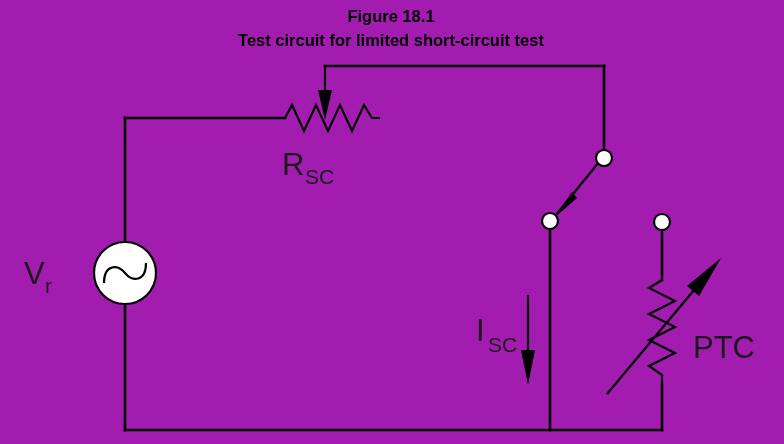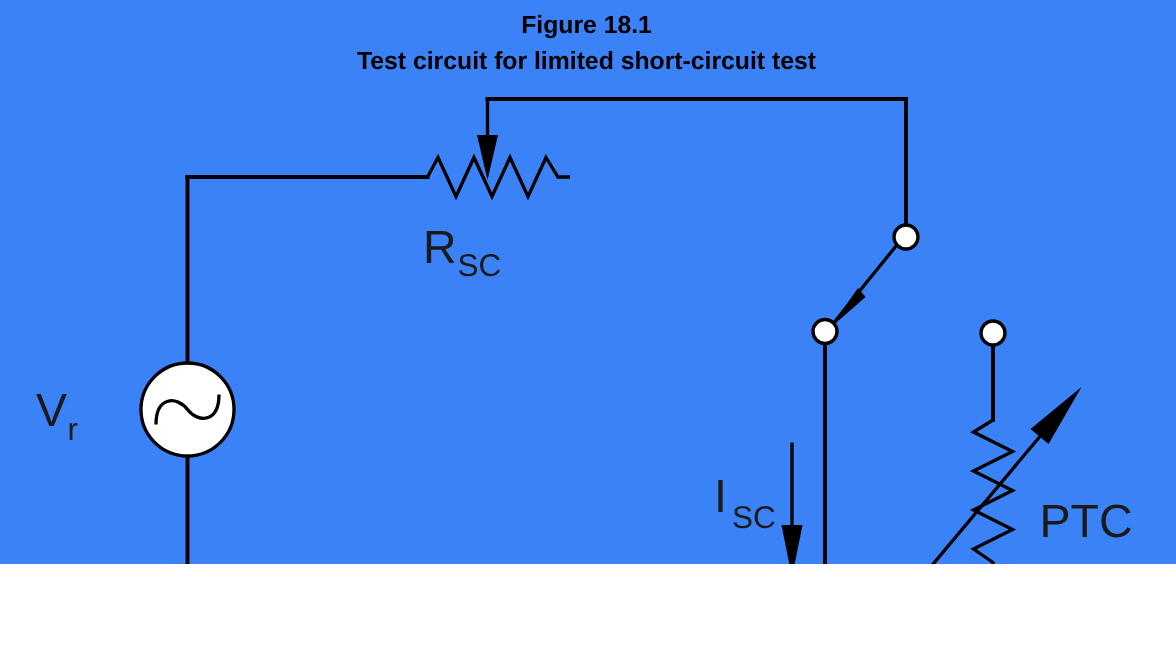--- a/index.html
+++ b/index.html
@@ -8,22 +8,22 @@
     padding: 0;
     background: #ffffff;
   }
   body {
     font-family: "Liberation Sans", sans-serif;
     color: #000000;
   }
   #figure-root {
     position: relative;
     width: 784px;
-    height: 376px;
-    background: #3b82f6;
+    height: 444px;
+    background: #a21caf;
     overflow: hidden;
   }
   #figure-svg {
     position: absolute;
     left: 0;
     top: 0;
     width: 784px;
     height: 444px;
     display: block;
   }

